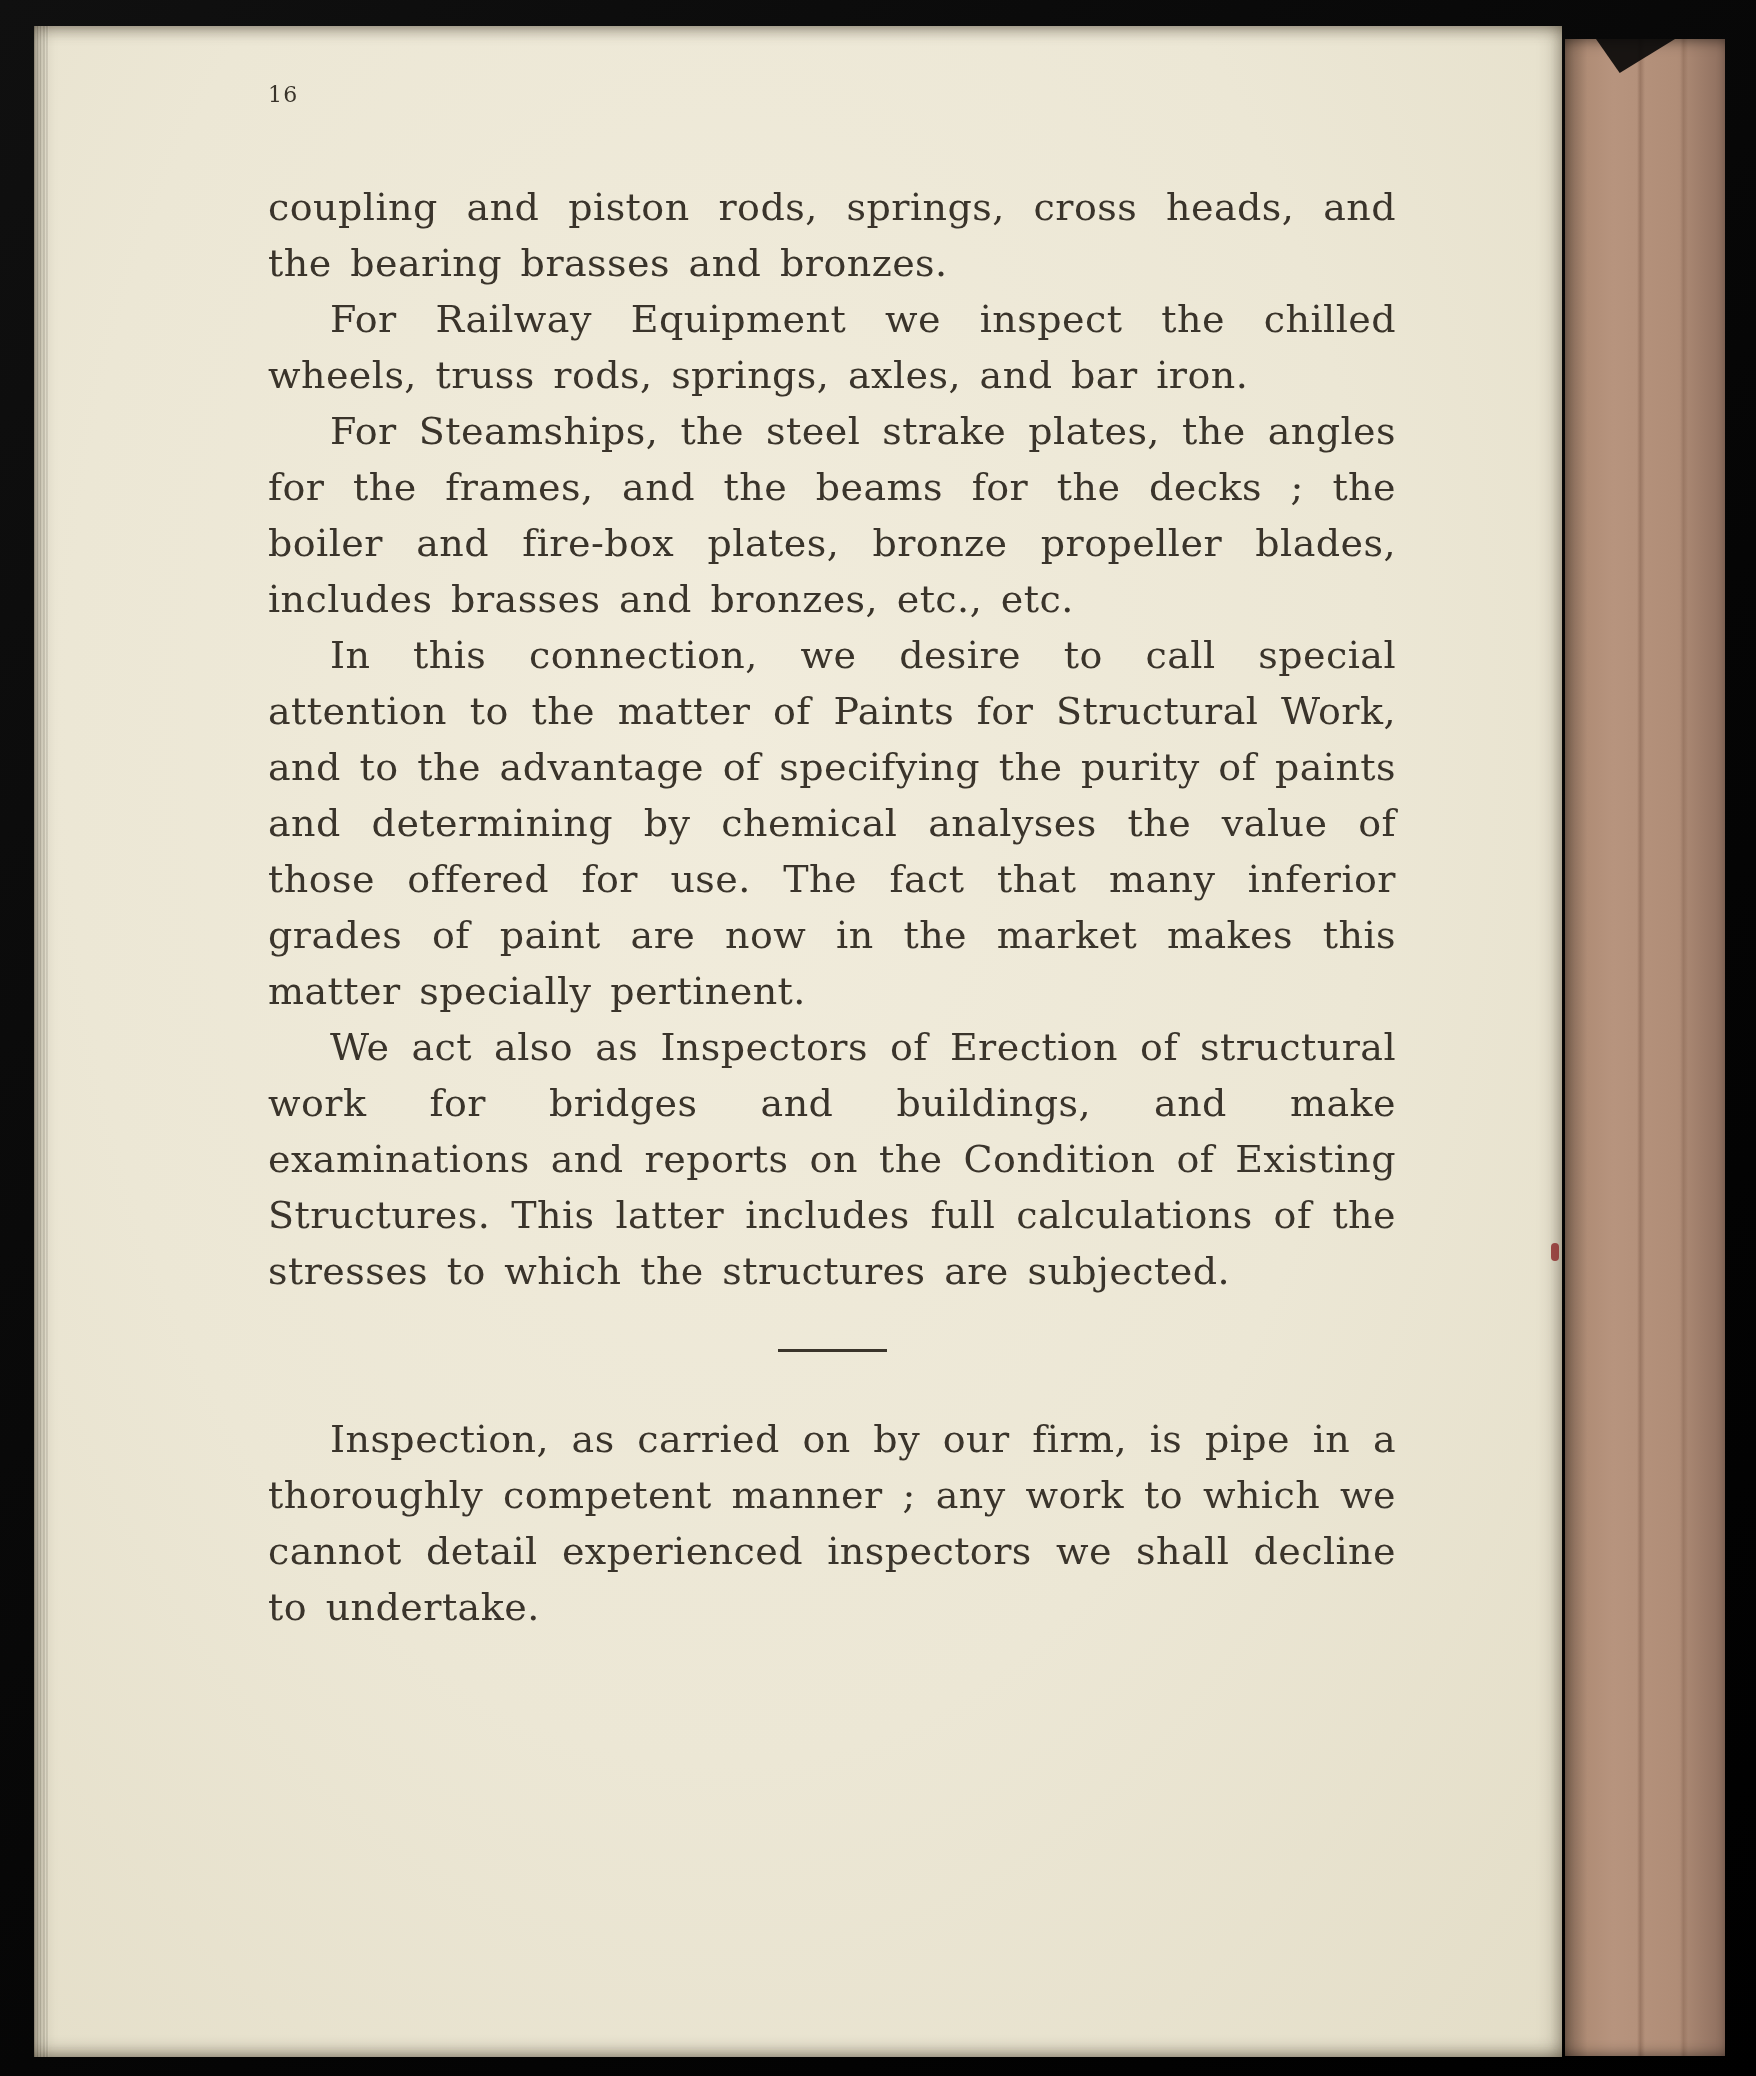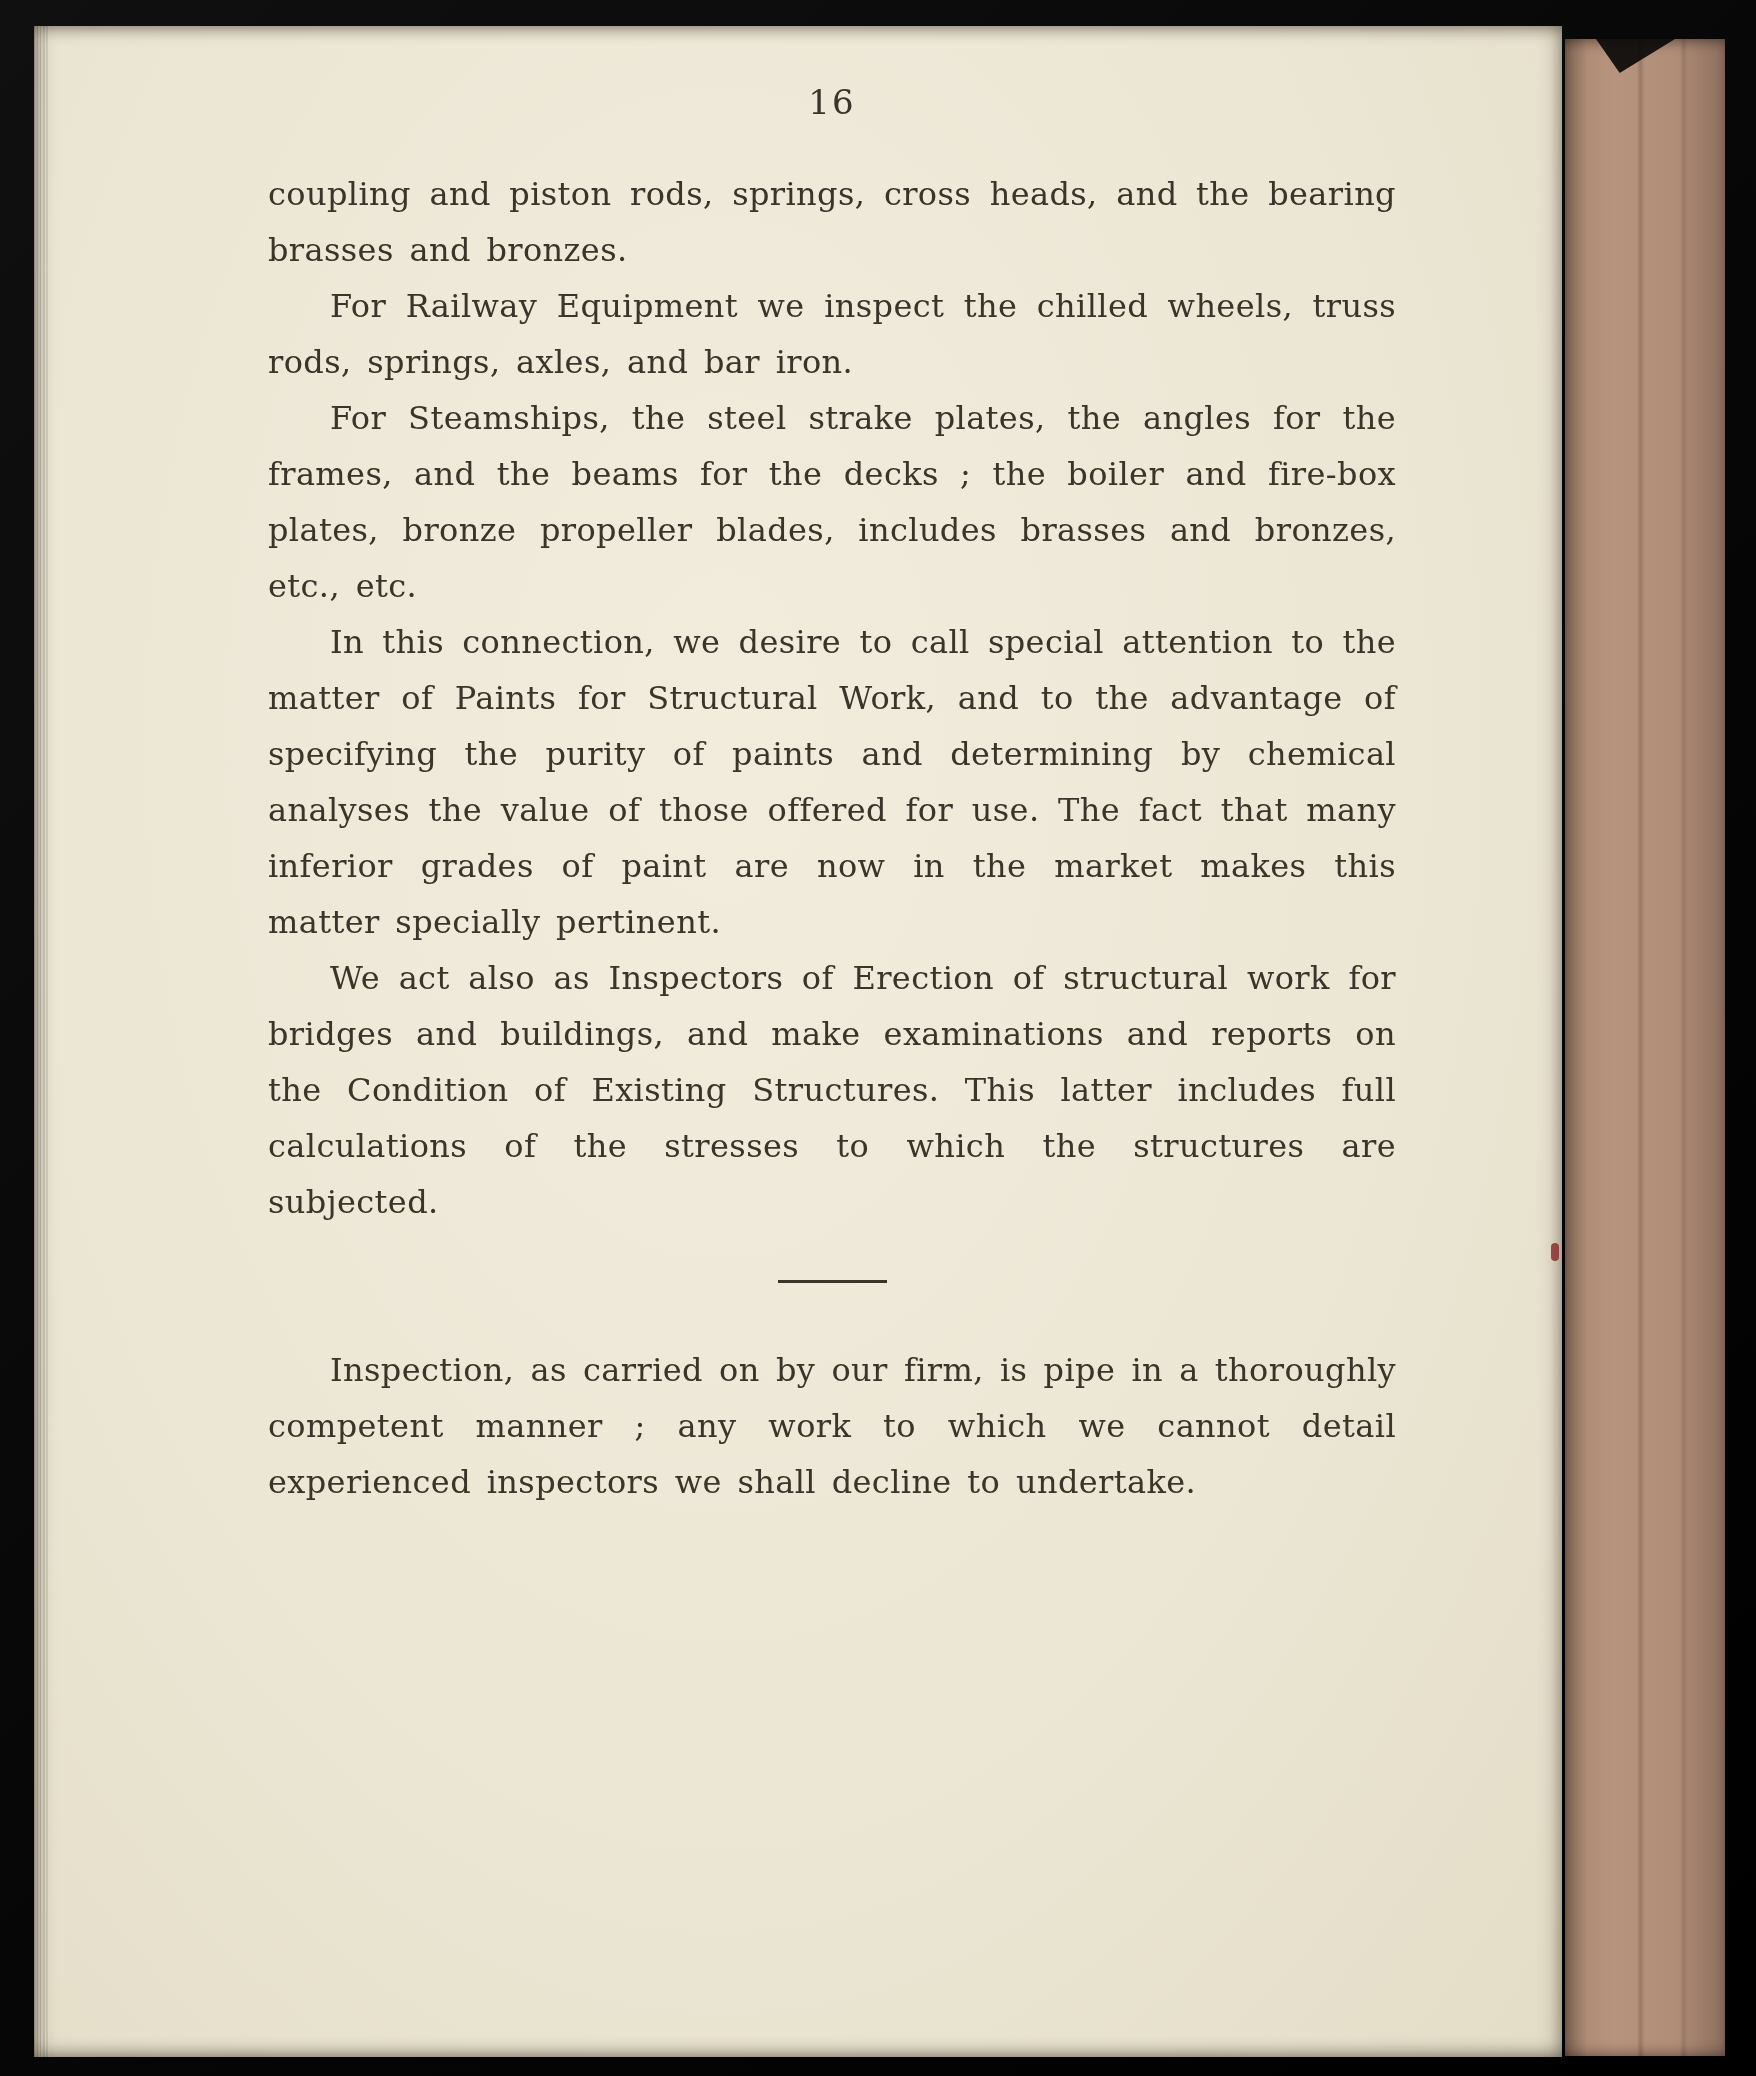--- a/index.html
+++ b/index.html
@@ -40,30 +40,29 @@
     bottom: 0;
     width: 14.6px;
     background: repeating-linear-gradient(90deg,
       rgba(0,0,0,0.16) 0 1.2px,
       rgba(255,255,255,0.10) 1.2px 3.1px);
     opacity: 0.55;
   }
 
   
   .page-number {
-    text-align: center;
-    font-size: 34px;
+    font-size: 22px;
     letter-spacing: 0.06em;
     color: #3a342b;
-    margin-bottom: 44px;
+    margin-bottom: 72px;
   }
 
   .text-block {
     color: #3a342b;
-    font-size: 32px;
+    font-size: 38px;
     line-height: 56px;
     text-align: justify;
     word-spacing: 0.16em;
     letter-spacing: 0.012em;
     margin-top: 17px;
   }
   .text-block p {
     margin: 0;
   }
   .text-block p.indent {

